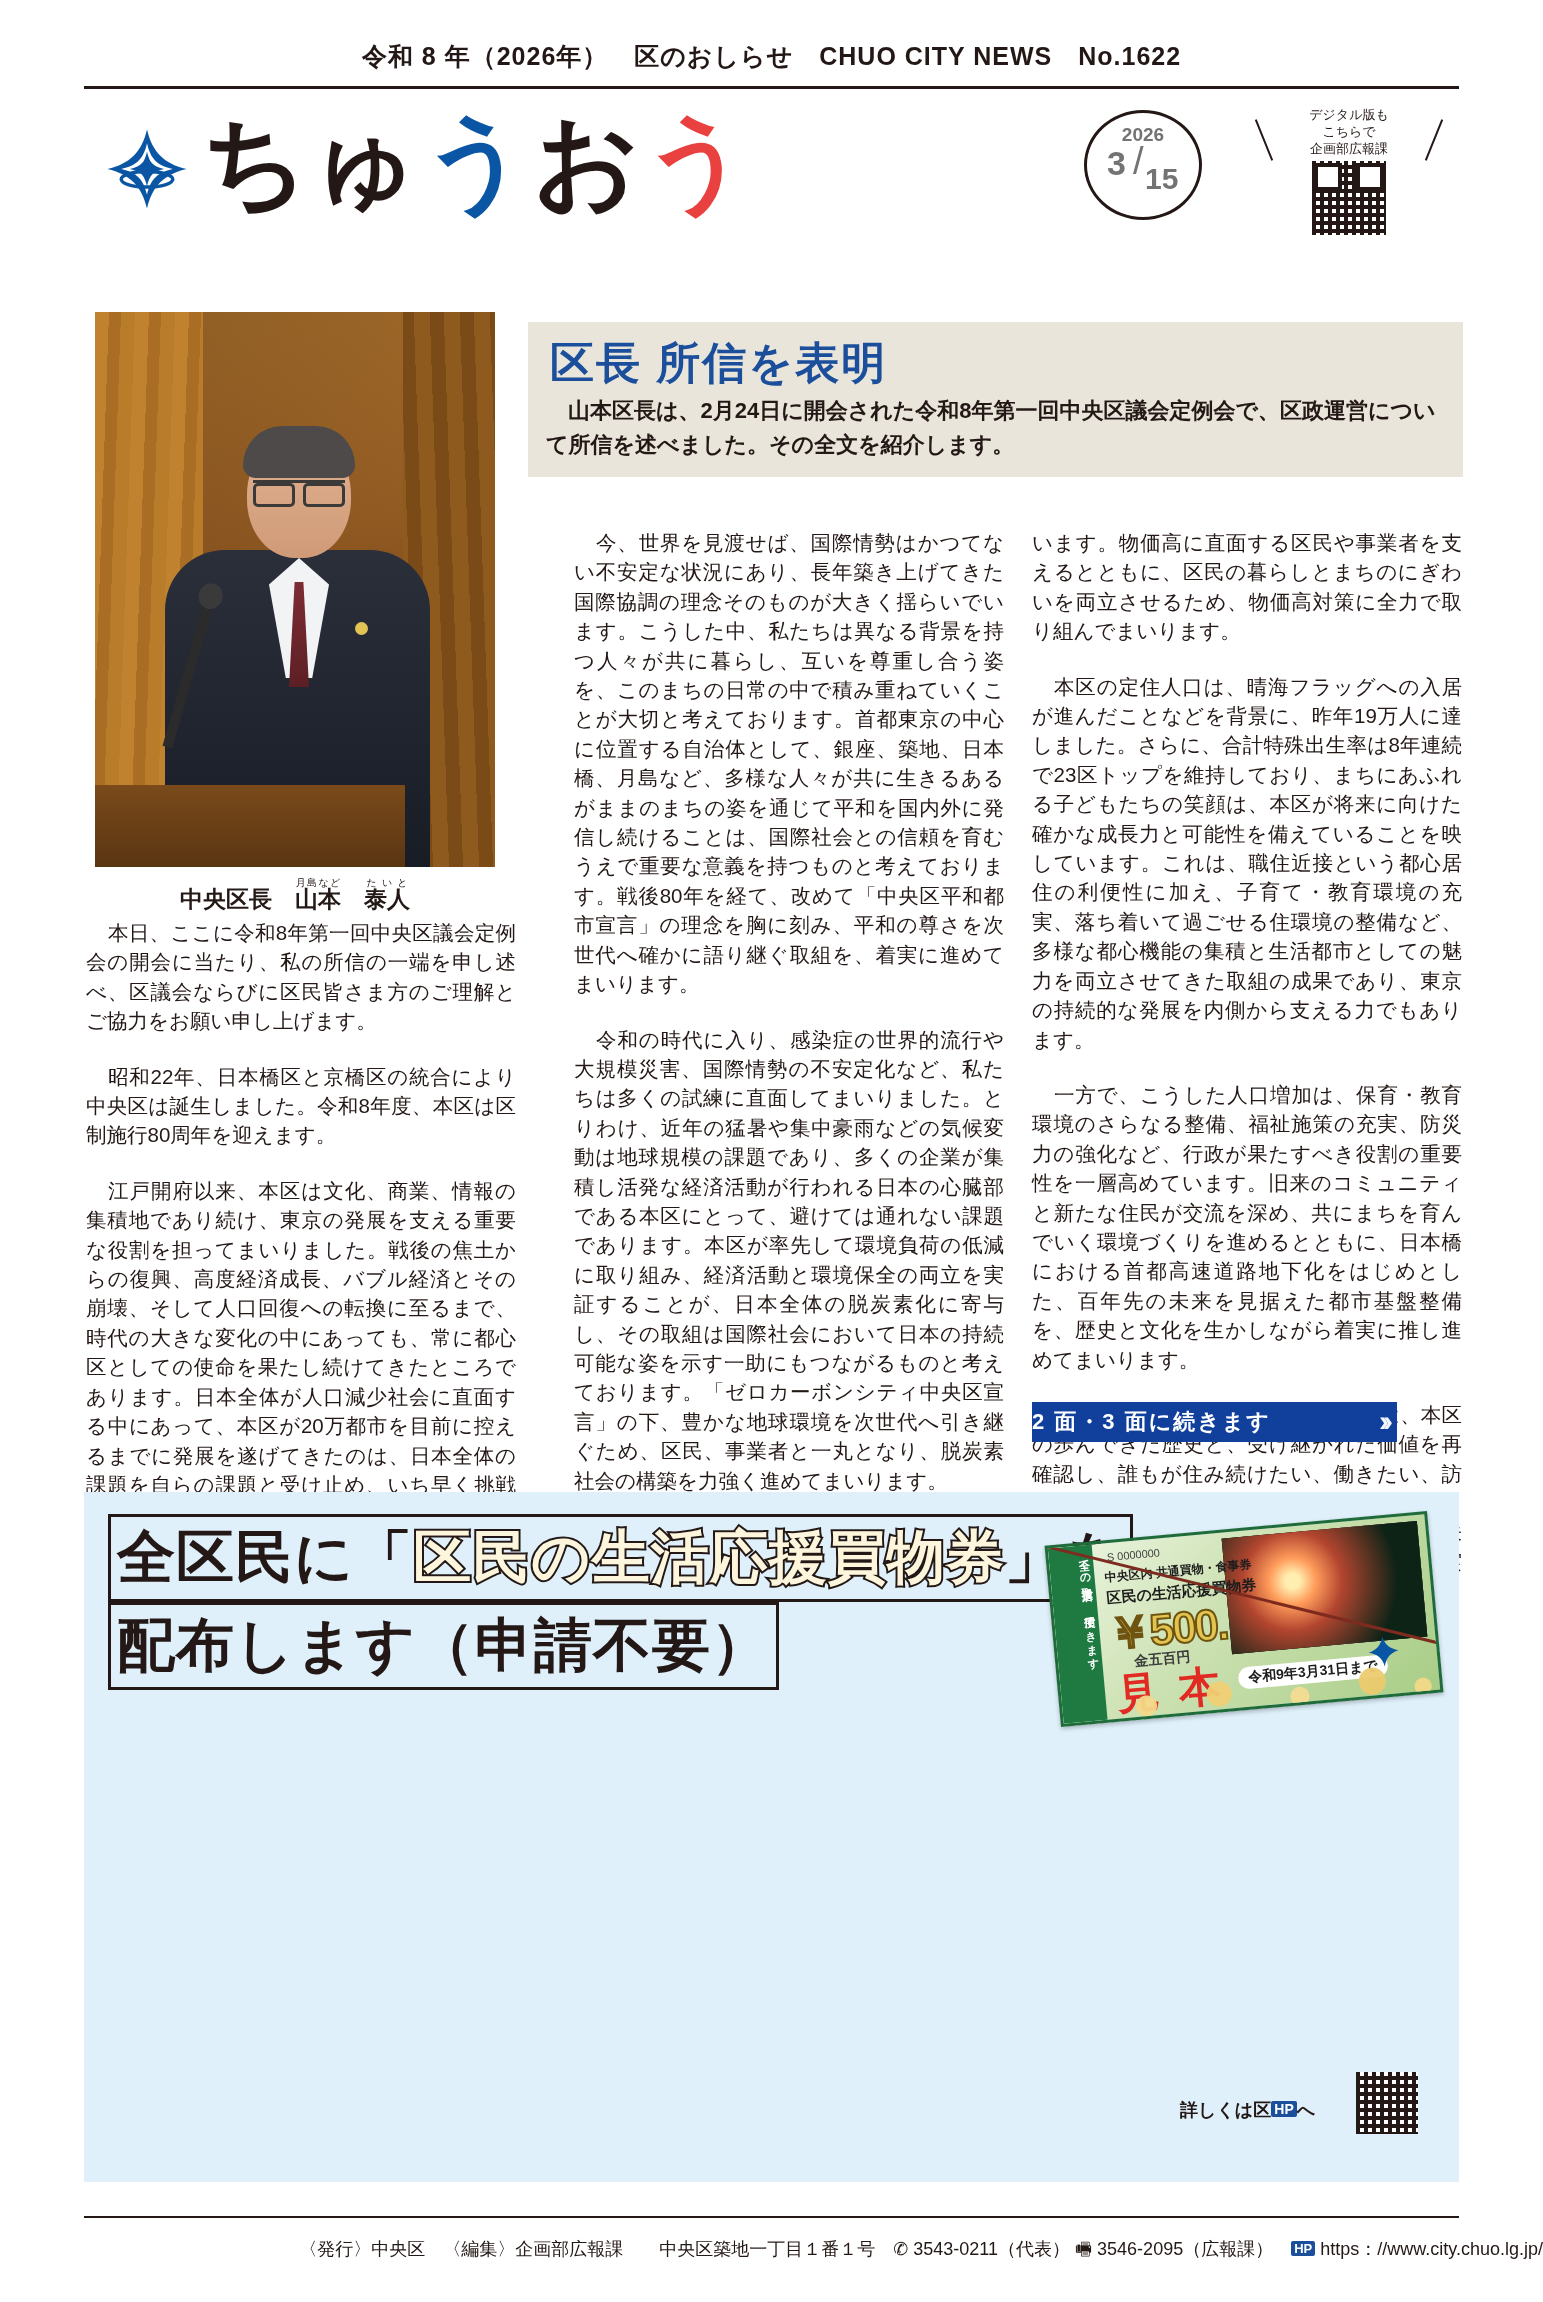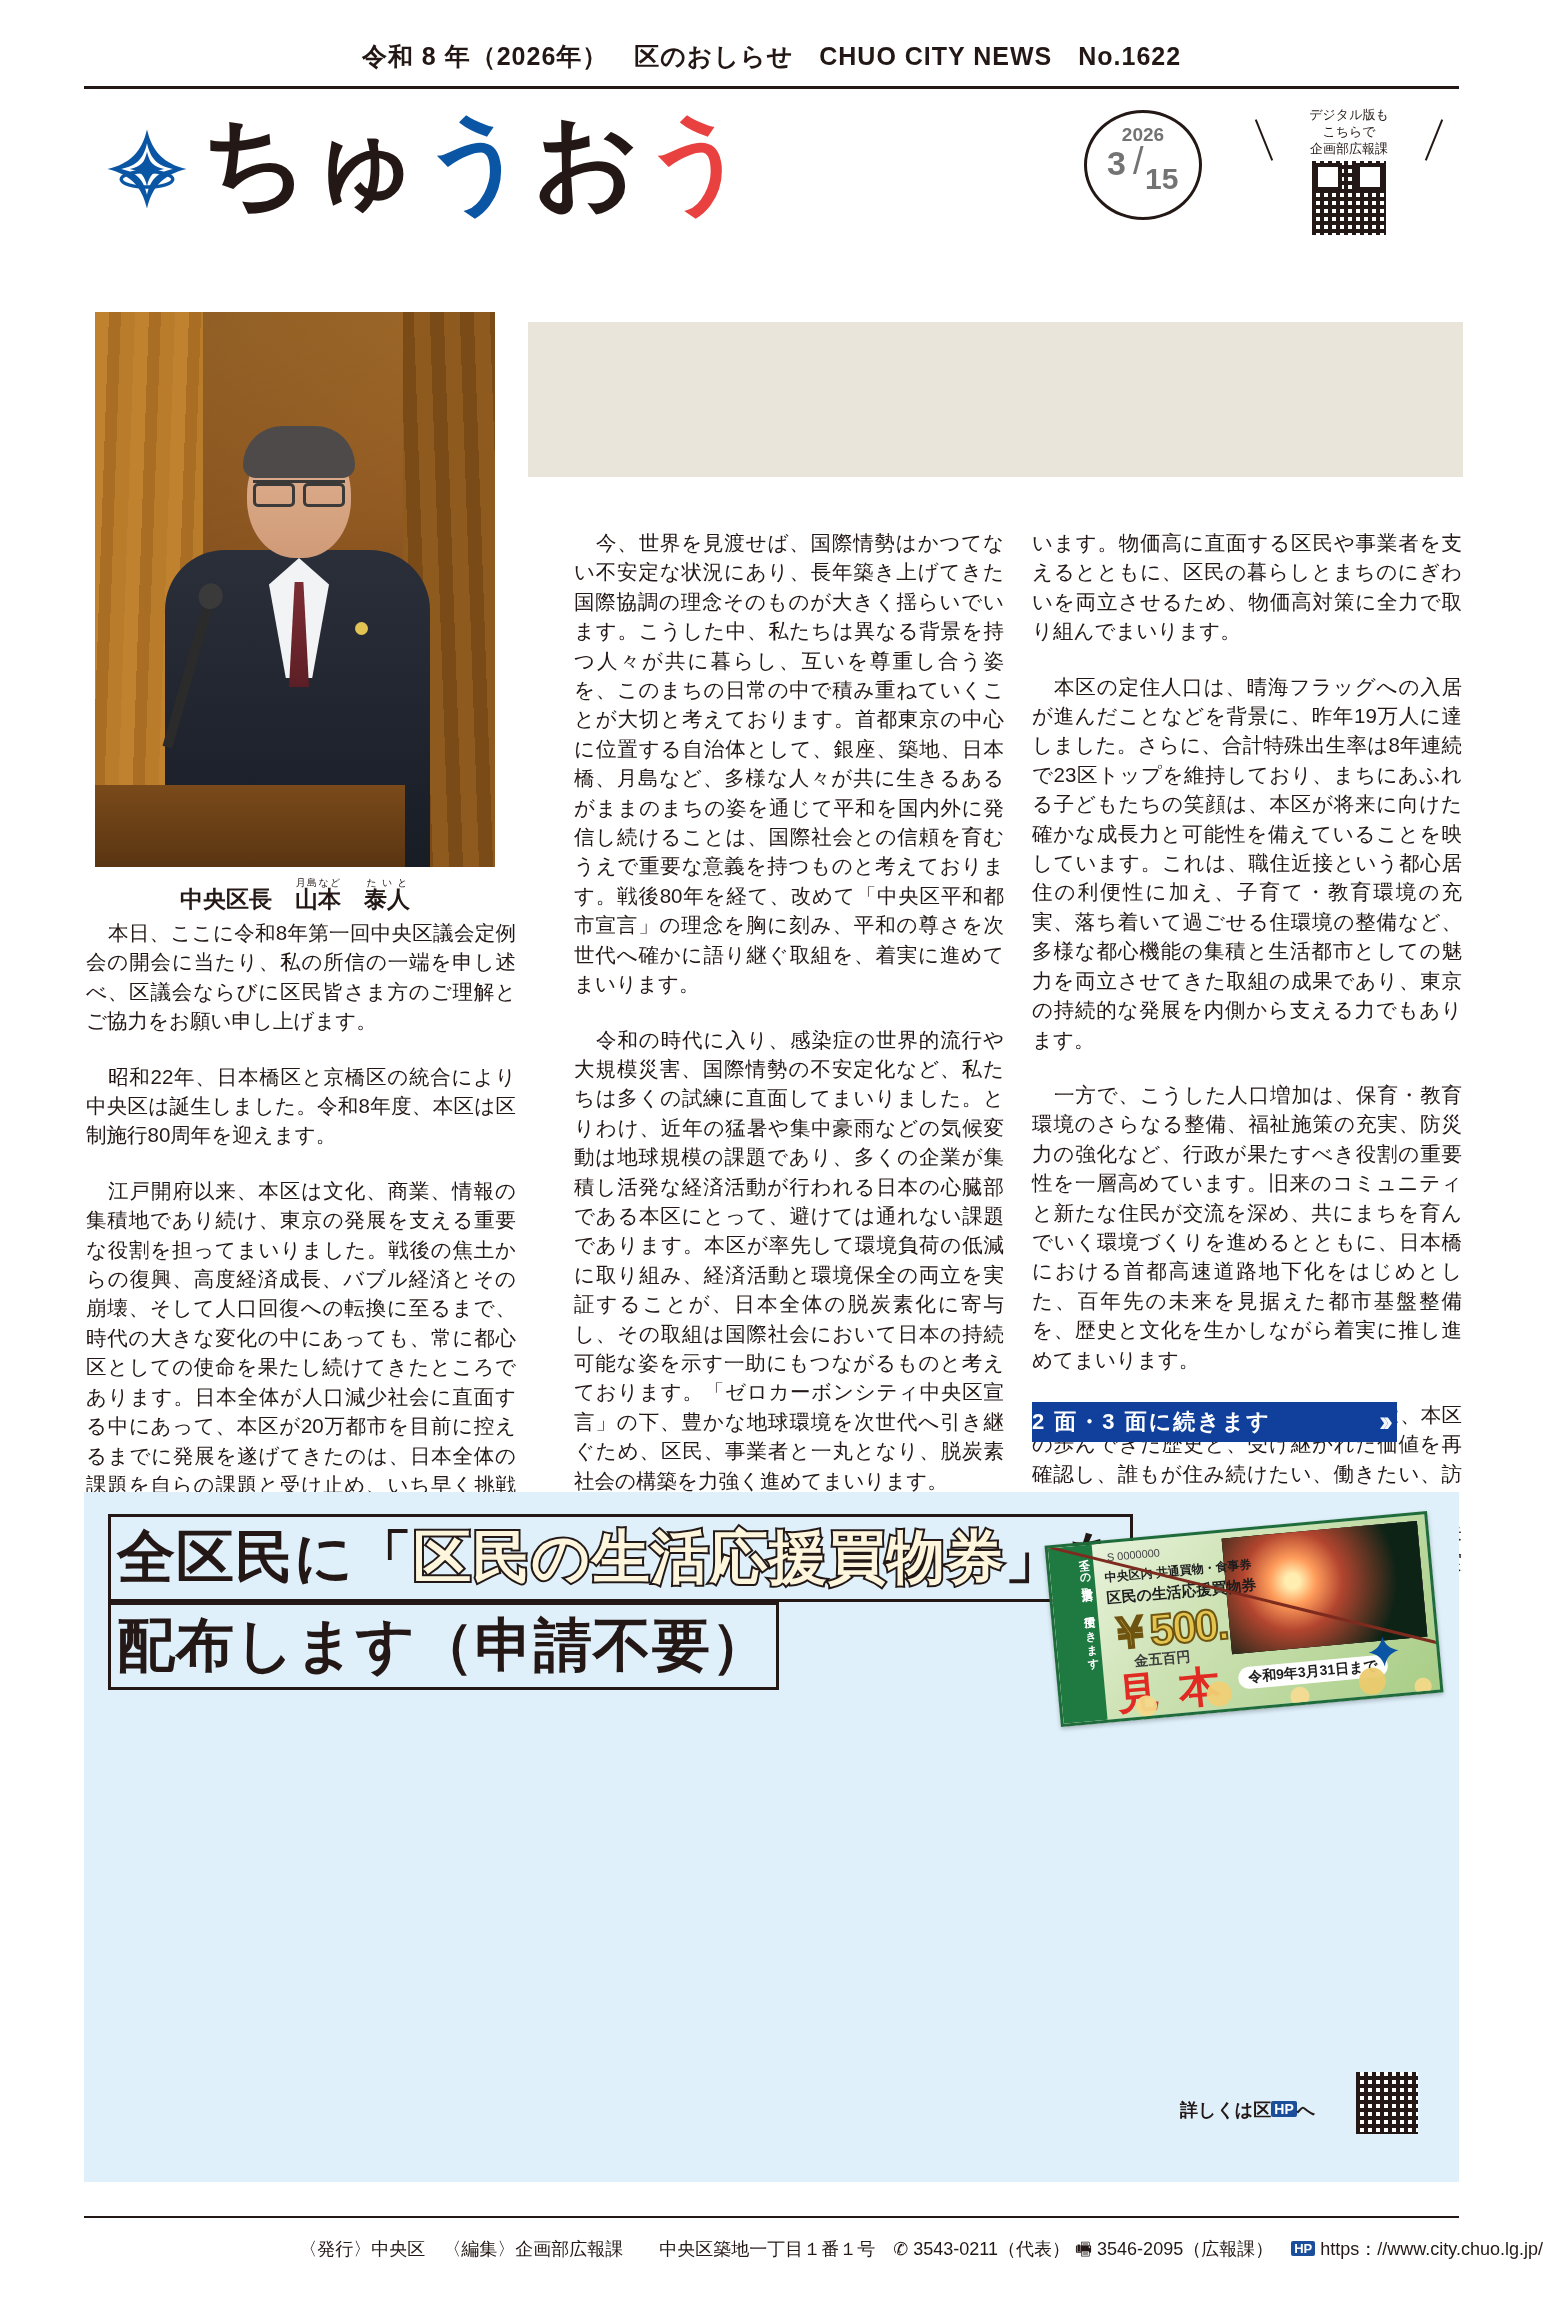--- a/index.html
+++ b/index.html
@@ -493,20 +493,22 @@
       <div class="hair"></div>
       <div class="glasses"></div>
       <div class="mic"></div>
     </div>
     <div class="podium"></div>
   </div>
 
   <div class="caption"><span>中央区長　</span><ruby><span>山本</span><rt>月島など</rt></ruby>　<ruby><span>泰人</span><rt>たいと</rt></ruby></div>
 
   <div class="headline-band">
+    <div class="headline">区長 所信を表明</div>
+    <div class="headline-lead">山本区長は、2月24日に開会された令和8年第一回中央区議会定例会で、区政運営について所信を述べました。その全文を紹介します。</div>
   </div>
 
   <div class="col col-1">
     <p>本日、ここに令和8年第一回中央区議会定例会の開会に当たり、私の所信の一端を申し述べ、区議会ならびに区民皆さま方のご理解とご協力をお願い申し上げます。</p>
     <p>昭和22年、日本橋区と京橋区の統合により中央区は誕生しました。令和8年度、本区は区制施行80周年を迎えます。</p>
     <p>江戸開府以来、本区は文化、商業、情報の集積地であり続け、東京の発展を支える重要な役割を担ってまいりました。戦後の焦土からの復興、高度経済成長、バブル経済とその崩壊、そして人口回復への転換に至るまで、時代の大きな変化の中にあっても、常に都心区としての使命を果たし続けてきたところであります。日本全体が人口減少社会に直面する中にあって、本区が20万都市を目前に控えるまでに発展を遂げてきたのは、日本全体の課題を自らの課題と受け止め、いち早く挑戦し続けてきた結果であろうと受け止めております。</p>
   </div>
 
   <div class="col col-2">
     <p>今、世界を見渡せば、国際情勢はかつてない不安定な状況にあり、長年築き上げてきた国際協調の理念そのものが大きく揺らいでいます。こうした中、私たちは異なる背景を持つ人々が共に暮らし、互いを尊重し合う姿を、このまちの日常の中で積み重ねていくことが大切と考えております。首都東京の中心に位置する自治体として、銀座、築地、日本橋、月島など、多様な人々が共に生きるあるがままのまちの姿を通じて平和を国内外に発信し続けることは、国際社会との信頼を育むうえで重要な意義を持つものと考えております。戦後80年を経て、改めて「中央区平和都市宣言」の理念を胸に刻み、平和の尊さを次世代へ確かに語り継ぐ取組を、着実に進めてまいります。</p>

